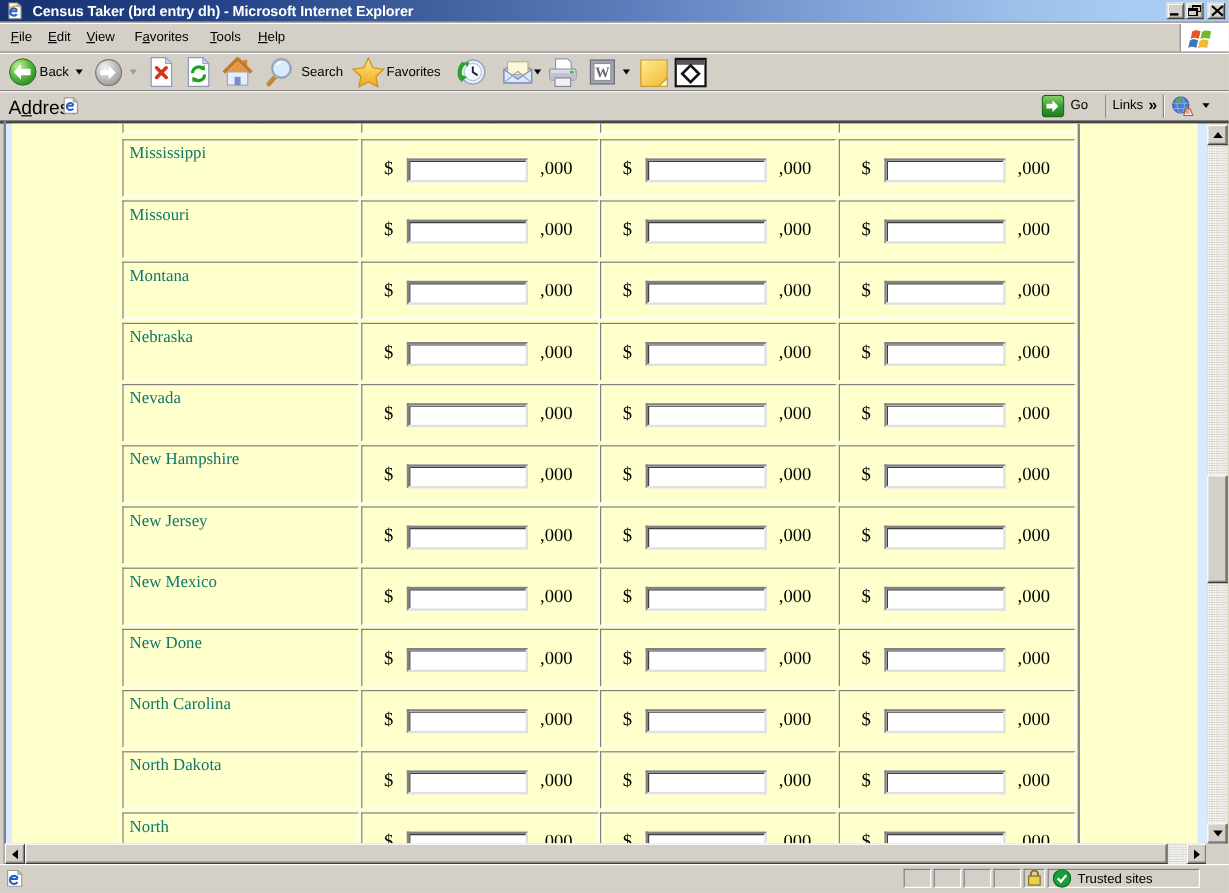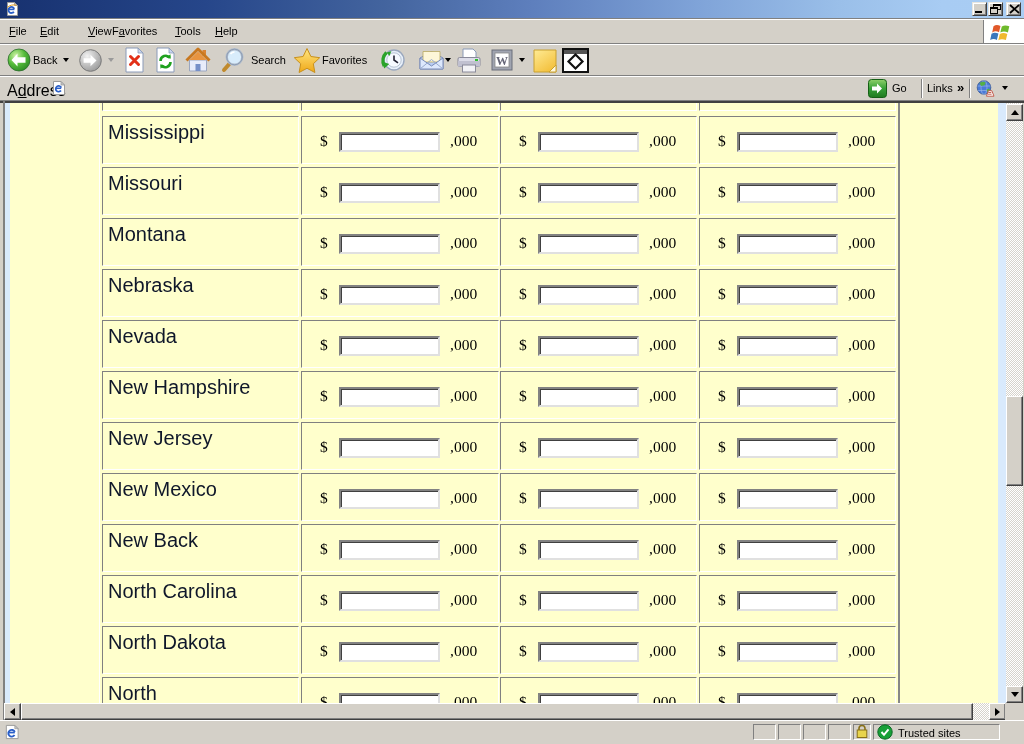--- a/index.html
+++ b/index.html
@@ -25,21 +25,21 @@
 #addr{left:0;top:77px;width:1024px;height:23px;background:#d4d0c8}
 #addr .lbl{left:7px;top:5px;font-size:16px}
 #combo{box-sizing:border-box;left:48px;top:1px;width:816px;height:21px;background:#fff;border:1px solid;border-color:#808080 #fff #fff #808080;box-shadow:inset 1px 1px 0 #404040,inset -1px -1px 0 #d4d0c8}
 #combo .url{left:22px;top:4px;font-size:11px;white-space:nowrap}
 .ddbtn{box-sizing:border-box;background:#d4d0c8;border:1px solid;border-color:#fff #404040 #404040 #fff;box-shadow:inset -1px -1px 0 #808080;display:flex;align-items:center;justify-content:center}
 #vp{left:5px;top:103px;width:1001px;height:600px;background:#d9eafc;overflow:hidden}
 #page{left:5px;top:0;width:988px;height:600px;background:#ffffcc}
 
 .cell{position:absolute;box-sizing:border-box;border:1px solid;border-color:#808080 #fff #fff #808080;height:48px}
 .c1{left:97px;width:197px}.c2{left:296px;width:198px}.c3{left:495px;width:197px}.c4{left:694px;width:197px}
-.st{position:absolute;left:5px;top:4px;font-family:Liberation Sans, sans-serif;font-size:20px;color:#0f172a}
+.st{position:absolute;left:5px;top:4px;font-family:Liberation Serif, serif;font-size:14px;color:#0f766e}
 .dol{position:absolute;left:18px;top:15px;font-family:"Liberation Serif",serif;font-size:15.5px}
 .kkk{position:absolute;left:148px;top:15px;font-family:"Liberation Serif",serif;font-size:15.5px}
 .inp{position:absolute;left:37px;top:15px;width:97px;height:16px;background:#fff;border:2px solid;border-color:#828282 #e0e0e0 #e0e0e0 #828282;box-shadow:inset 1px 1px 0 #404040}
 #tleft{left:94px;top:0;width:1px;height:600px;background:#ffffff}
 #tright{left:893px;top:0;width:2px;height:600px;background:#878787}
 
 .sbtn{box-sizing:border-box;background:#d4d0c8;border:1px solid;border-color:#fff #404040 #404040 #fff;box-shadow:inset -1px -1px 0 #808080;display:flex;align-items:center;justify-content:center}
 .dither{background-image:conic-gradient(#fff 0 25%,#d6d3cc 0 50%,#fff 0 75%,#d6d3cc 0);background-size:2px 2px}
 #vsb{left:1006px;top:103px;width:17px;height:600px}
 #hsb{left:4px;top:703px;width:1002px;height:17px}
@@ -49,32 +49,33 @@
 .arr-d{width:0;height:0;border-left:4px solid transparent;border-right:4px solid transparent;border-top:5px solid #000}
 .arr-l{width:0;height:0;border-top:4px solid transparent;border-bottom:4px solid transparent;border-right:5px solid #000}
 .arr-r{width:0;height:0;border-top:4px solid transparent;border-bottom:4px solid transparent;border-left:5px solid #000}
 
 #status{left:0;top:720px;width:1024px;height:24px;background:#d4d0c8;border-top:1px solid #fff}
 .pane{position:absolute;top:3px;height:16px;border:1px solid;border-color:#808080 #fff #fff #808080;box-sizing:border-box}
 .pane .ptxt{position:absolute;top:2px;font-size:11px;white-space:nowrap}
 </style></head>
 <body>
 <div class="abs" id="title">
+  <span class="abs txt">Census Taker (brd entry dh) - Microsoft Internet Explorer</span>
   <div class="abs wbtn" style="left:972px"></div>
   <div class="abs wbtn" style="left:988px"></div>
   <div class="abs wbtn" style="left:1006px"></div>
 </div>
 <div class="abs groove" style="top:18px">
     <i></i>
     <b></b>
   </div>
 <div class="abs" id="menubar">
   <span class="mi" style="left:9px"><u>F</u>ile</span>
   <span class="mi" style="left:40px"><u>E</u>dit</span>
-  <span class="mi" style="left:88px"><u>V</u>iew</span>
+  <span class="mi" style="left:72px"><u>V</u>iew</span>
   <span class="mi" style="left:112px">F<u>a</u>vorites</span>
   <span class="mi" style="left:175px"><u>T</u>ools</span>
   <span class="mi" style="left:215px"><u>H</u>elp</span>
 </div>
 <div class="abs" id="logo"></div>
 <div class="abs groove" style="top:43px">
     <i></i>
     <b></b>
   </div>
 <div class="abs" id="toolbar">
@@ -249,21 +250,21 @@
         <span class="dol">$</span>
         <span class="inp"></span>
         <span class="kkk">,000</span>
       </div>
       <div class="cell c4" style="top:370px">
         <span class="dol">$</span>
         <span class="inp"></span>
         <span class="kkk">,000</span>
       </div>
 <div class="cell c1" style="top:421px">
-        <span class="st">New Back</span>
+        <span class="st">New Done</span>
       </div>
       <div class="cell c2" style="top:421px">
         <span class="dol">$</span>
         <span class="inp"></span>
         <span class="kkk">,000</span>
       </div>
       <div class="cell c3" style="top:421px">
         <span class="dol">$</span>
         <span class="inp"></span>
         <span class="kkk">,000</span>

